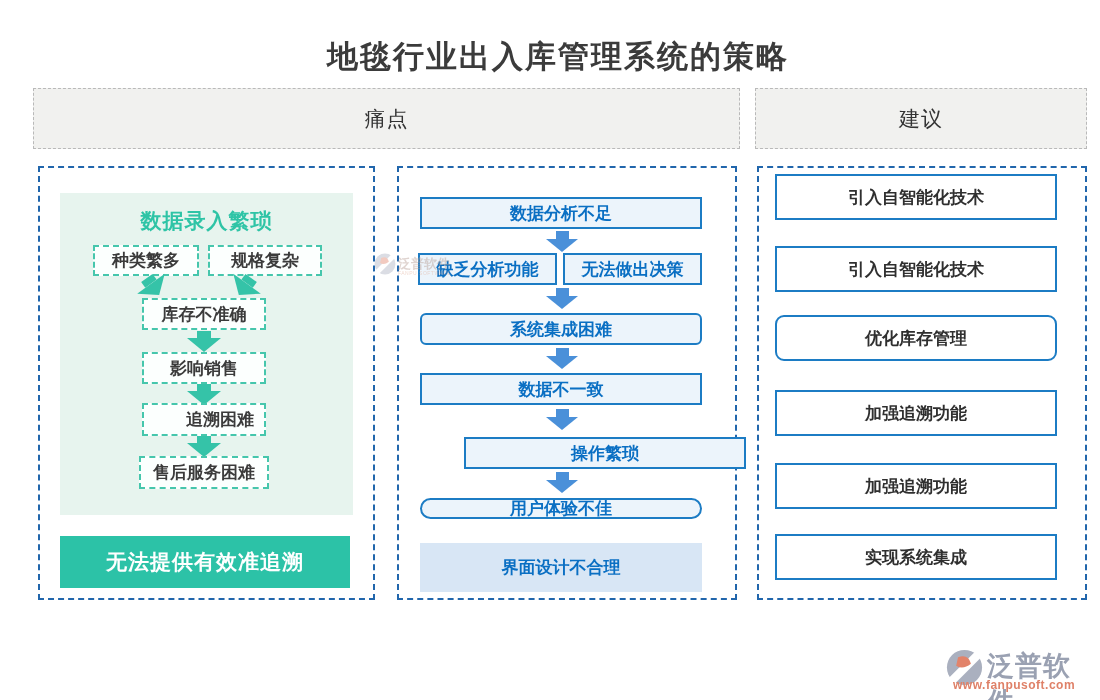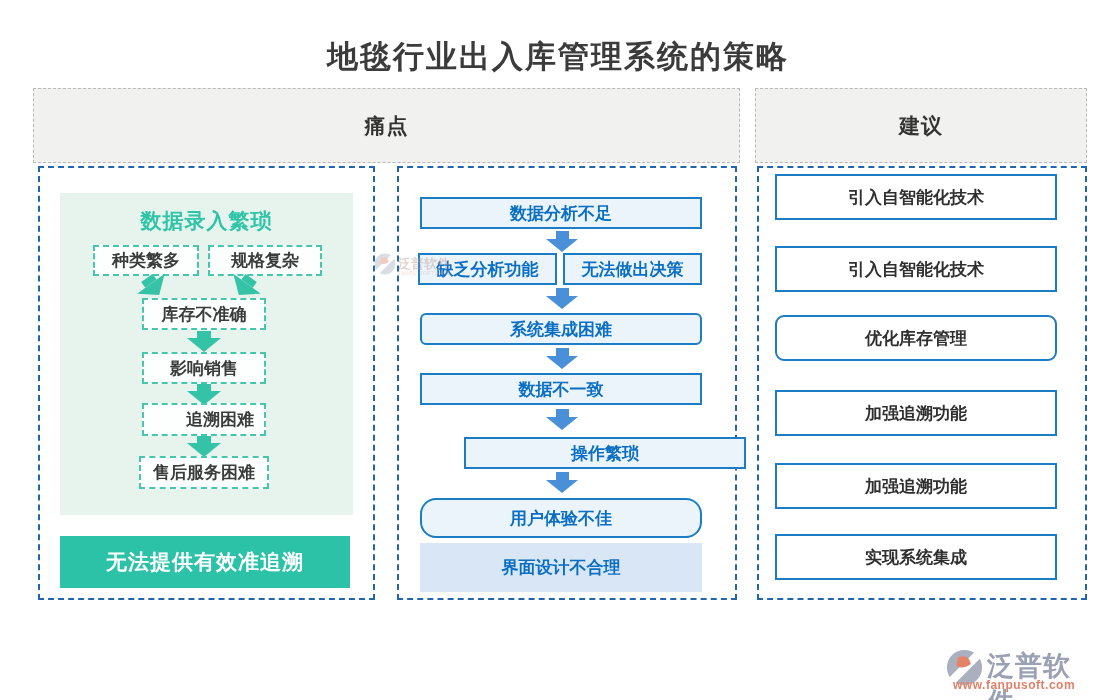--- a/index.html
+++ b/index.html
@@ -2,23 +2,23 @@
 <html><head>
 <meta charset="utf-8">
 <style>
   * { margin:0; padding:0; box-sizing:border-box; }
   body { background:#ffffff; font-family:"Liberation Sans","DejaVu Sans",sans-serif; }
   #canvas { position:relative; width:1100px; height:700px; background:#ffffff; overflow:hidden; }
 
   .main-title { position:absolute; top:36px; left:8px; width:1100px; text-align:center;
     font-size:31px; font-weight:bold; color:#3b3b3b; letter-spacing:2px; }
 
-  .header-bar { position:absolute; top:88px; height:75px; background:#f1f1ef;
+  .header-bar { position:absolute; top:88px; height:61px; background:#f1f1ef;
     border:1px dashed #b9b9b9; display:flex; align-items:center; justify-content:center;
-    font-size:21px; font-weight:bold; color:#333333; letter-spacing:1px; }
+    font-size:21px; font-weight:normal; color:#333333; letter-spacing:1px; }
   #hdr-pain { left:33px; width:707px; }
   #hdr-sugg { left:755px; width:332px; }
 
   .panel { position:absolute; top:166px; height:434px; border:2px dashed #2166ac; background:#ffffff; }
   #panel-left  { left:38px;  width:337px; }
   #panel-mid   { left:397px; width:340px; }
   #panel-right { left:757px; width:330px; }
 
   .mint-box { position:absolute; left:60px; top:193px; width:293px; height:322px; background:#e7f4ee; }
   .group-title { position:absolute; left:60px; top:207px; width:293px; text-align:center;
@@ -127,21 +127,21 @@
   <div class="node-blue" style="left:420px; top:373px; width:282px; height:32px;">数据不一致</div>
   <div class="arr arr-blue" style="left:546px; top:409px;">
     <div class="stem"></div>
       <div class="head"></div>
   </div>
   <div class="node-blue" style="left:420px; top:437px; width:282px; height:32px;margin-left:44px;">操作繁琐</div>
   <div class="arr arr-blue" style="left:546px; top:472px;">
     <div class="stem"></div>
       <div class="head"></div>
   </div>
-  <div class="node-blue" style="left:420px; top:498px; width:282px; height:40px;border-radius:16px;">用户体验不佳</div>
+  <div class="node-blue" style="left:420px; top:498px; width:282px; height:21px;border-radius:16px;">用户体验不佳</div>
   <div class="node-blue-solid" style="left:420px; top:543px; width:282px; height:49px;">界面设计不合理</div>
 
   <div class="panel" id="panel-right"></div>
 
   <div class="node-white" style="top:174px;">引入自智能化技术</div>
   <div class="node-white" style="top:246px;">引入自智能化技术</div>
   <div class="node-white" style="top:315px;border-radius:9px;">优化库存管理</div>
   <div class="node-white" style="top:390px;">加强追溯功能</div>
   <div class="node-white" style="top:463px;">加强追溯功能</div>
   <div class="node-white" style="top:534px;">实现系统集成</div>

